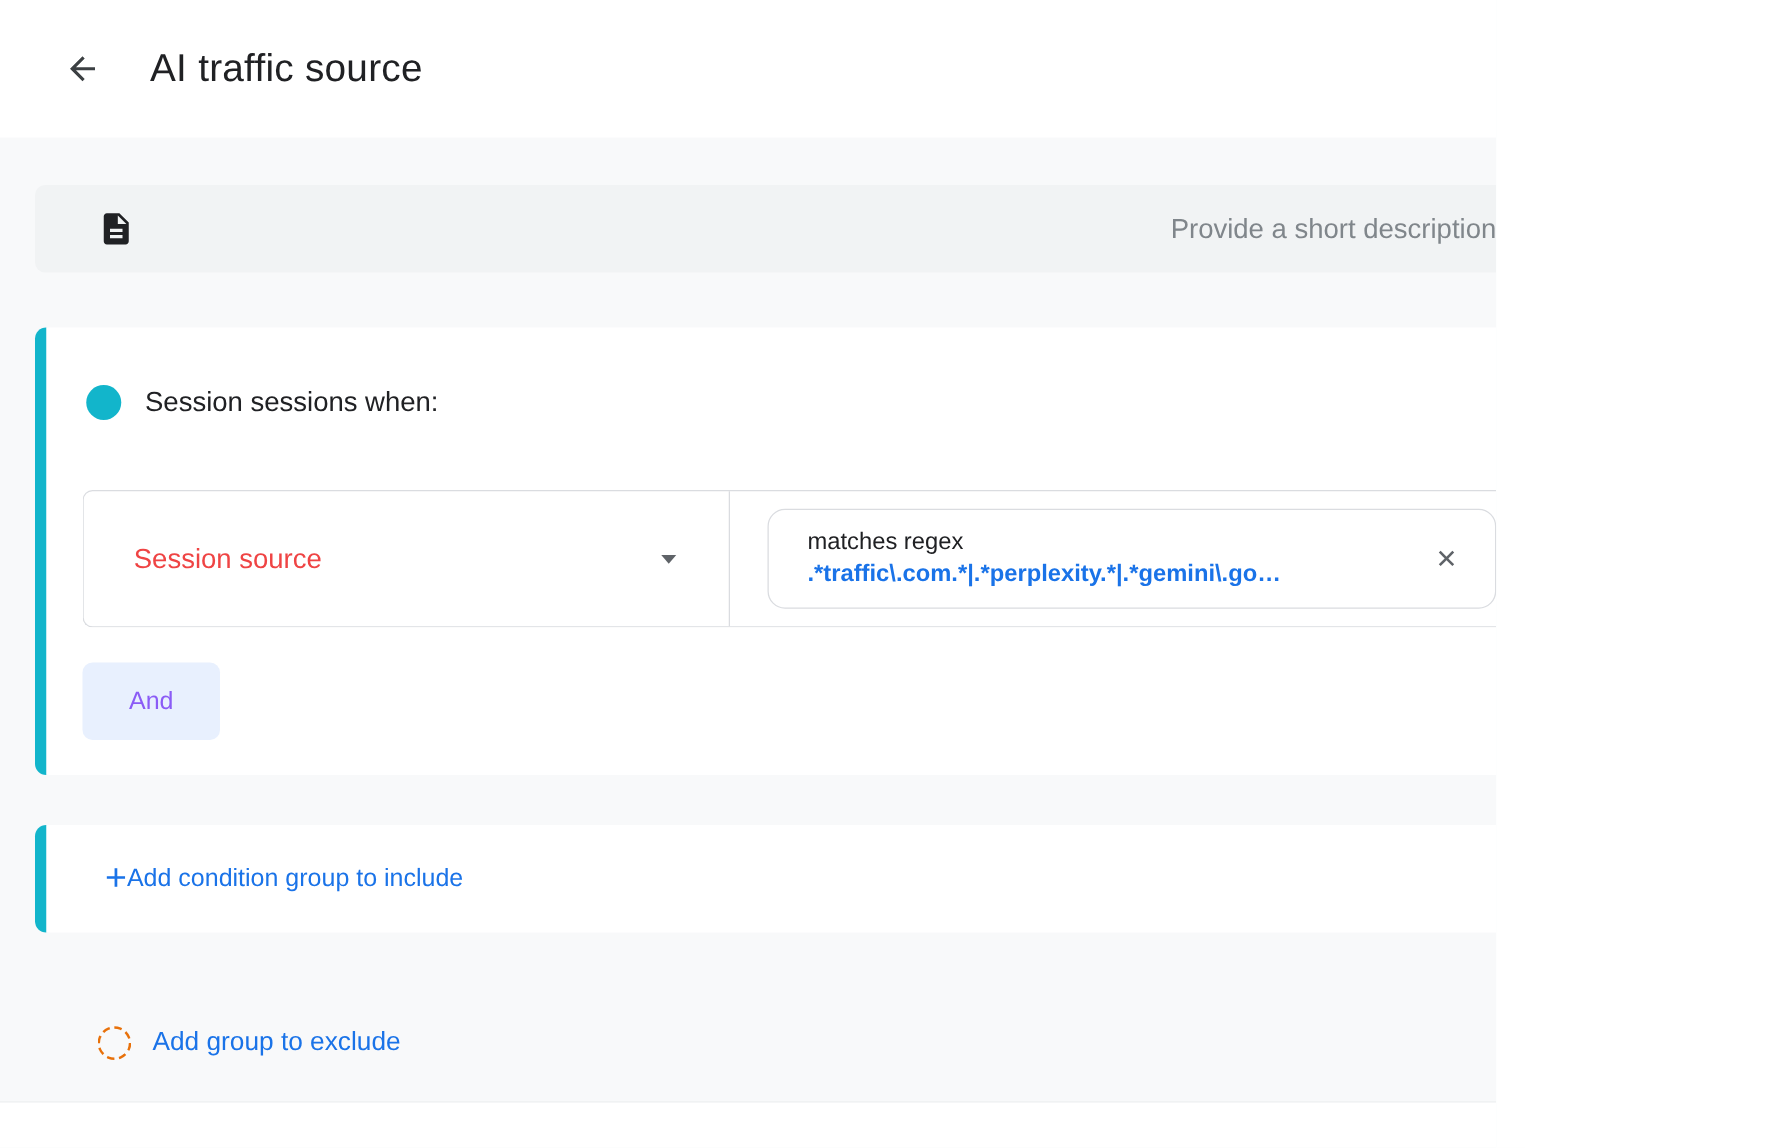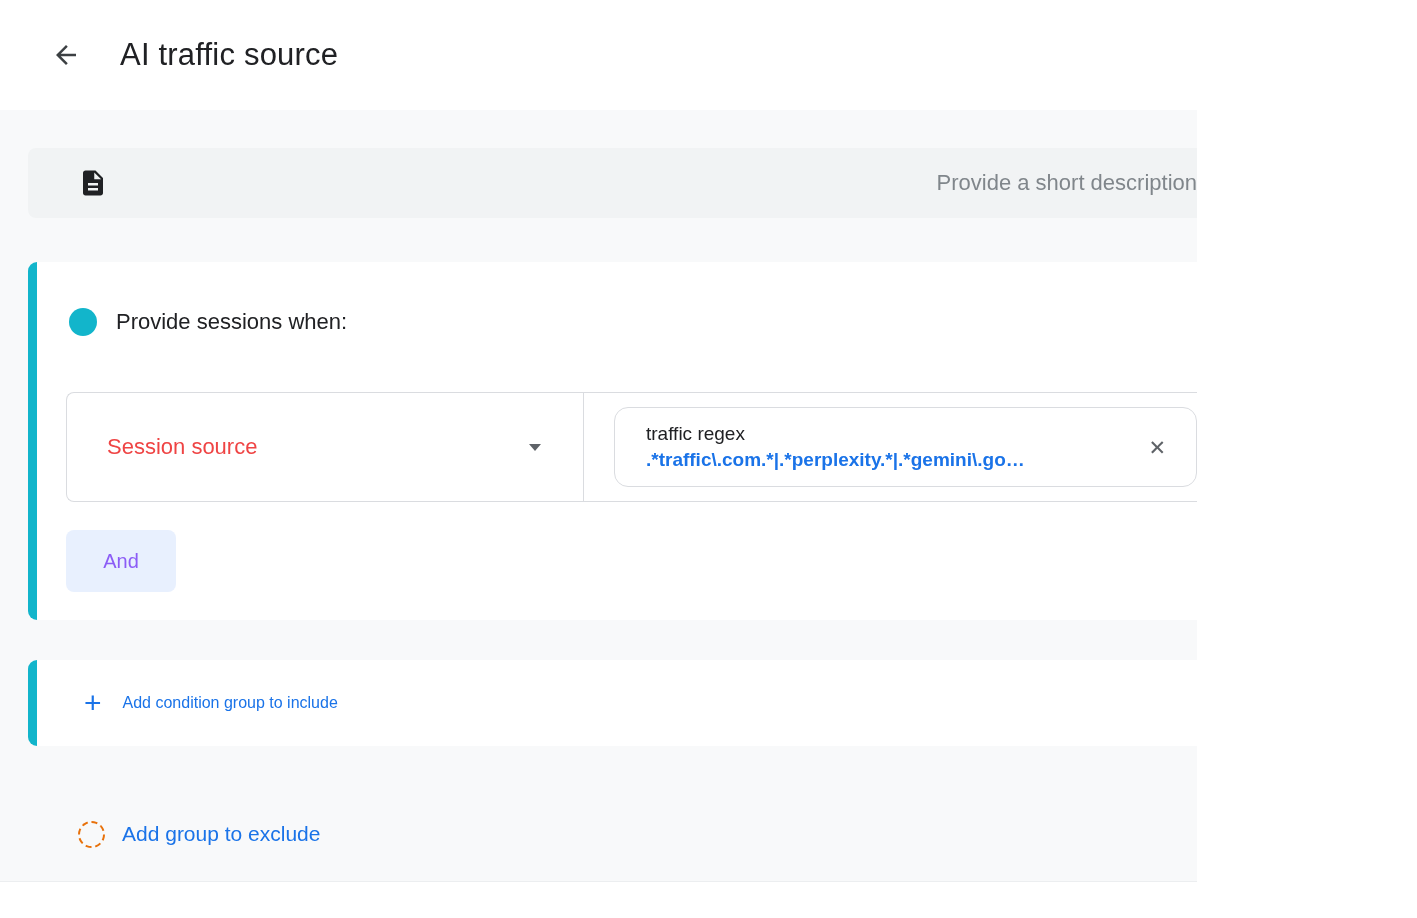--- a/index.html
+++ b/index.html
@@ -199,23 +199,22 @@
     height: 100%;
   }
   .plus-icon {
     margin-left: 56px;
     color: #1a73e8;
     font-size: 30px;
     font-weight: 400;
     line-height: 1;
   }
   .add-label {
-    margin-left: 21px;
     color: #1a73e8;
-    font-size: 16px;
+    font-size: 20px;
     font-weight: 500;
   }
 
   
   .exclude-row {
     position: absolute;
     top: 814px; left: 78px;
     height: 40px;
     display: flex;
     align-items: center;
@@ -266,31 +265,31 @@
         </svg>
     </span>
     <input class="desc-input" type="text" placeholder="Provide a short description" style="">
   </div>
 
   <section class="include-card">
     <div class="card-accent"></div>
 
     <div class="group-header">
       <span class="teal-dot"></span>
-      <span class="group-title">Provide sessions when:</span>
+      <span class="group-title">Session sessions when:</span>
     </div>
 
     <div class="condition-row">
       <div class="dimension-select">
         <span class="dimension-label">Session source</span>
         <span class="caret"></span>
       </div>
       <div class="filter-chip">
         <div class="chip-text">
-          <div class="chip-op">traffic regex</div>
+          <div class="chip-op">matches regex</div>
           <div class="chip-val">.*traffic\.com.*|.*perplexity.*|.*gemini\.go…</div>
         </div>
         <button class="chip-close">✕</button>
       </div>
     </div>
 
     <button class="and-btn">And</button>
   </section>
 
   <section class="add-card">

